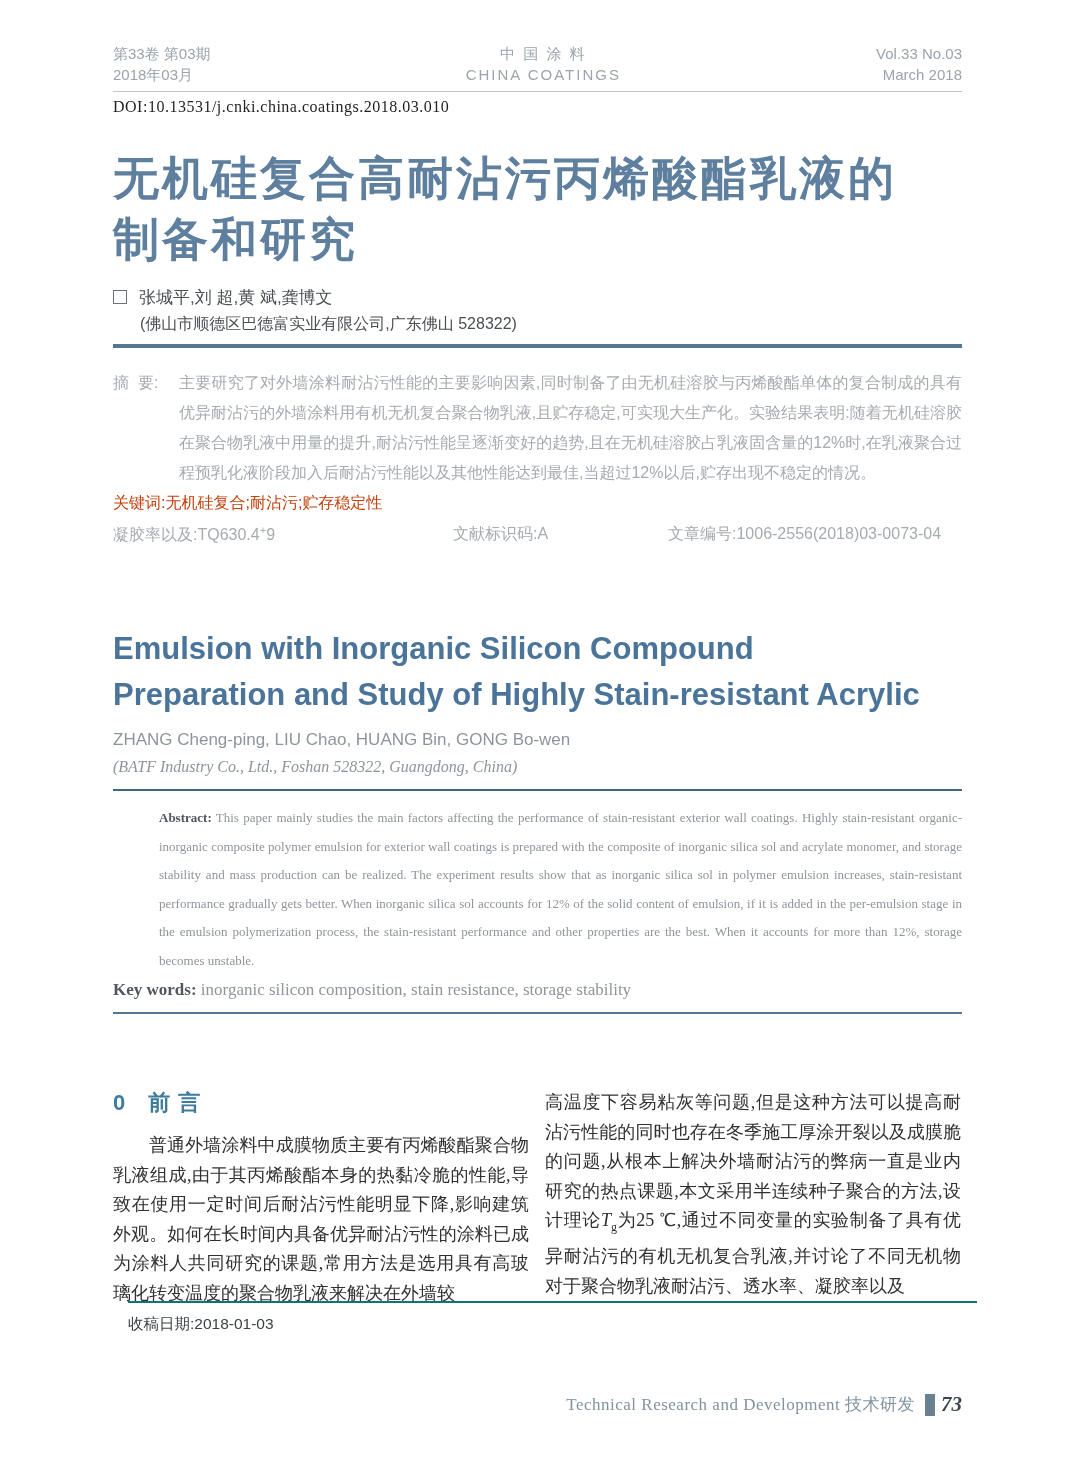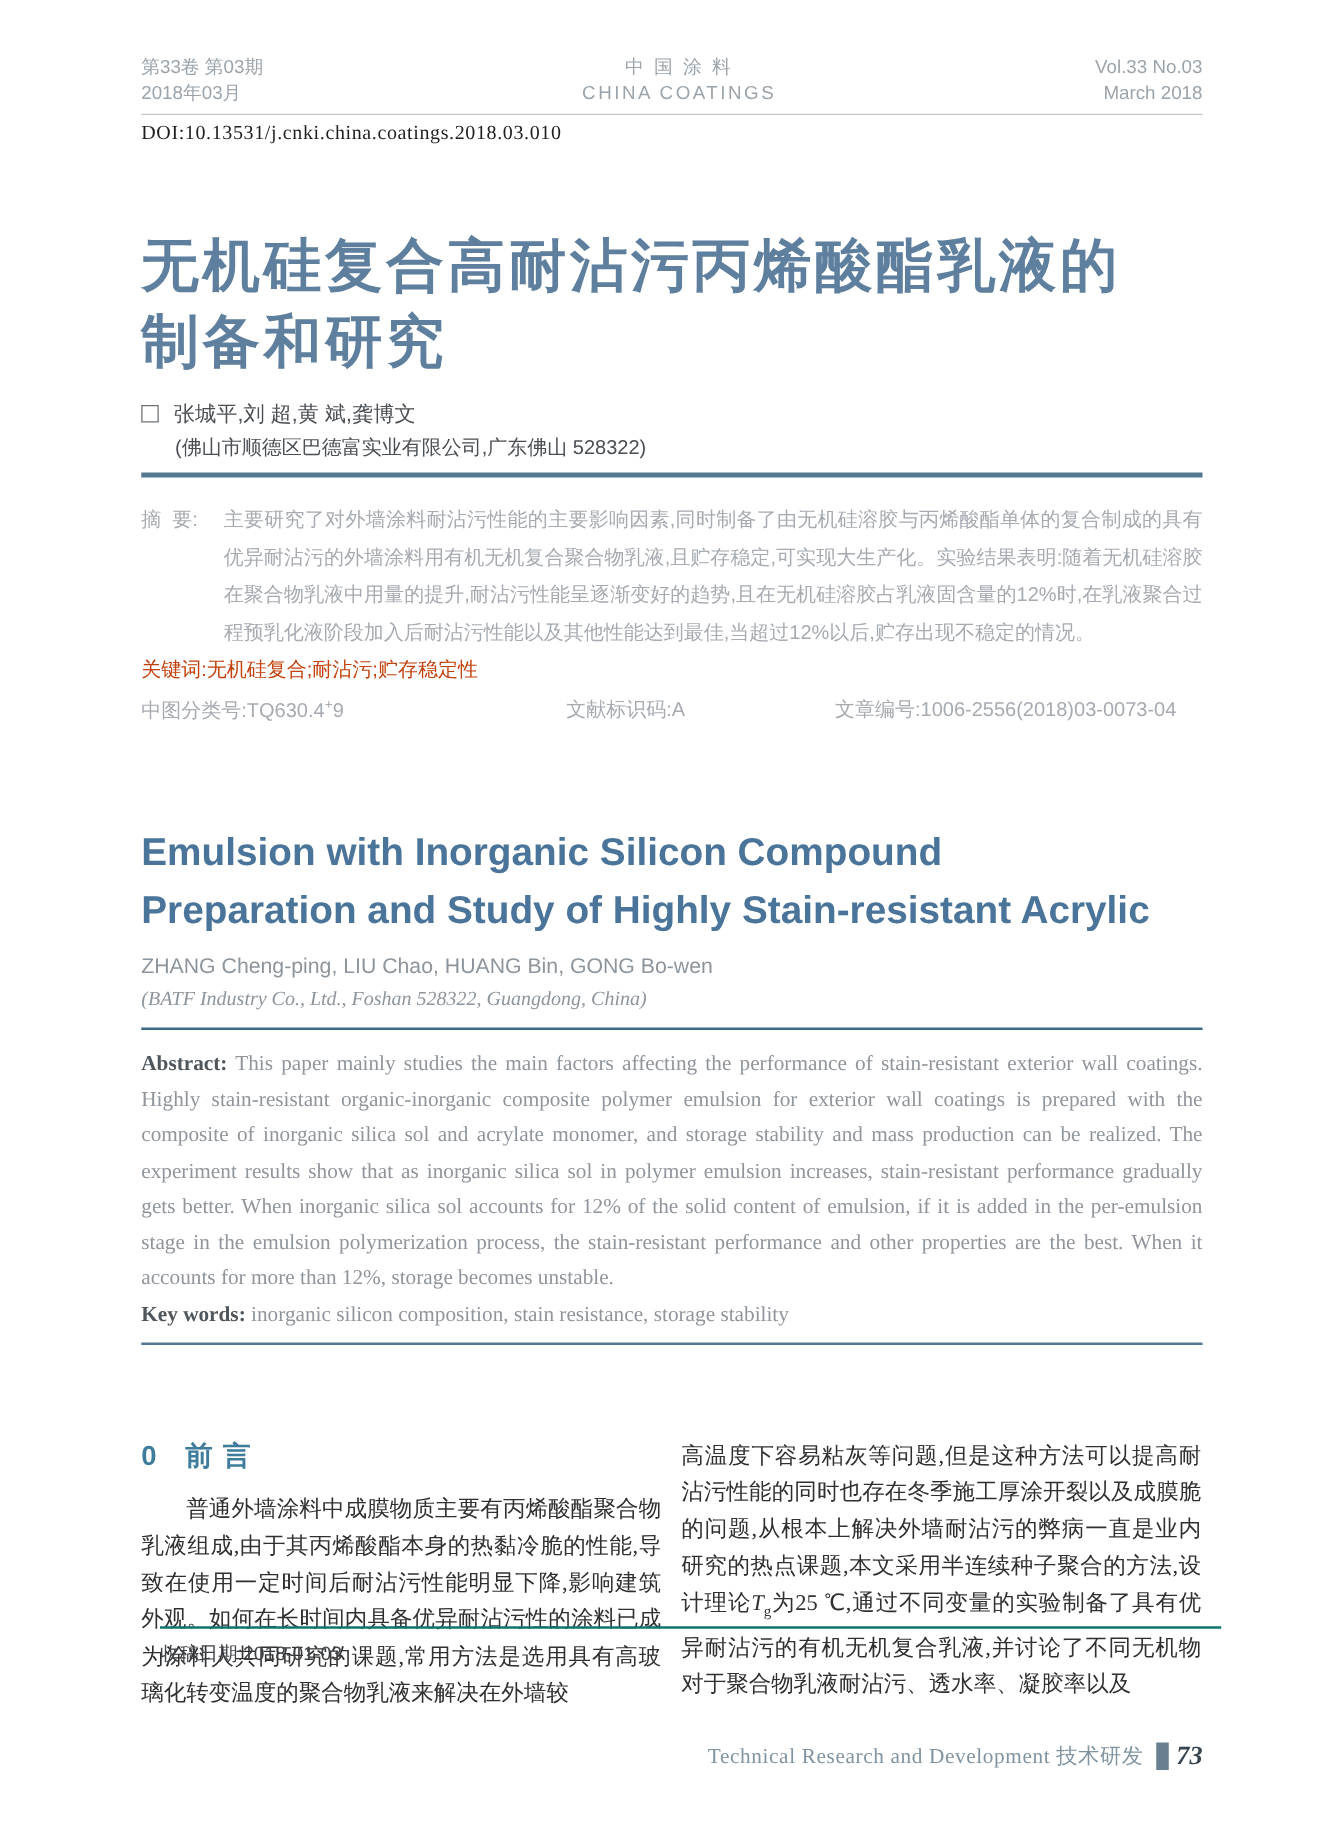--- a/index.html
+++ b/index.html
@@ -11,21 +11,21 @@
   
   .jheader { display:flex; justify-content:space-between; padding-top:43px;
              font-family:"Liberation Sans", sans-serif; font-size:15px;
              line-height:21px; color:#9ba4ab; border-bottom:1px solid #c2c7cb;
              padding-bottom:6px; }
   .jheader .center { text-align:center; letter-spacing:2px; }
   .jheader .right { text-align:right; }
   .doi { margin-top:6px; font-size:16px; color:#1f1f1f; letter-spacing:0.5px; }
 
   
-  .title-zh { margin-top:66px; font-family:"Liberation Sans", sans-serif;
+  .title-zh { margin-top:32px; font-family:"Liberation Sans", sans-serif;
               font-weight:bold; font-size:46px; line-height:61px;
               color:#5e7f9e; letter-spacing:3px; }
   .authors-row { margin-top:16px; font-size:17px; color:#4a4f54;
                  font-family:"Liberation Sans", sans-serif; }
   .authors-row .marker { display:inline-block; width:14px; height:14px;
                  border:1.5px solid #6a7076; margin-right:12px; vertical-align:-1px; }
   .affil-zh { margin-top:5px; margin-left:27px; font-size:16px; color:#4a4f54;
               font-family:"Liberation Sans", sans-serif; }
   .rule-thick { margin-top:9px; height:4px; background:#54788f; }
 
@@ -42,22 +42,22 @@
   .clc-row .c2 { width:215px; }
   sup { font-size:11px; }
 
   
   .title-en { margin-top:80px; font-family:"Liberation Sans", sans-serif;
               font-weight:bold; font-size:31px; line-height:46px; color:#4a7499; }
   .authors-en { margin-top:12px; font-size:17px; color:#8d959c;
                 font-family:"Liberation Sans", sans-serif; }
   .affil-en { margin-top:8px; font-size:16px; color:#8d959c; font-style:italic; }
   .rule-thin { margin-top:13px; height:2px; background:#3c6a85; }
-  .abs-en { margin-top:13px; font-size:17px; line-height:28.5px; color:#8f959b;
-            text-align:justify; }
+  .abs-en { margin-top:13px; font-size:13px; line-height:28.5px; color:#8f959b;
+            text-align:justify;margin-left:46px; }
   .abs-en .label, .kw-en .label { font-weight:bold; color:#4f565c; }
   .kw-en { margin-top:2px; font-size:17px; line-height:26px; color:#8f959b; }
   .rule-mid { margin-top:9px; height:2px; background:#54788f; }
 
   
   .columns { margin-top:74px; display:flex; gap:16px; }
   .col { width:416px; }
   .sec-head { font-family:"Liberation Sans", sans-serif; font-weight:bold;
               font-size:22px; color:#3f7c9c; letter-spacing:1px; margin-bottom:13px; }
   .sec-head .num { margin-right:22px; }
@@ -117,21 +117,21 @@
 
     <div class="rule-thick"></div>
 
     <div class="abs-zh">
       <div class="label">摘  要:</div>
       <div class="text">主要研究了对外墙涂料耐沾污性能的主要影响因素,同时制备了由无机硅溶胶与丙烯酸酯单体的复合制成的具有优异耐沾污的外墙涂料用有机无机复合聚合物乳液,且贮存稳定,可实现大生产化。实验结果表明:随着无机硅溶胶在聚合物乳液中用量的提升,耐沾污性能呈逐渐变好的趋势,且在无机硅溶胶占乳液固含量的12%时,在乳液聚合过程预乳化液阶段加入后耐沾污性能以及其他性能达到最佳,当超过12%以后,贮存出现不稳定的情况。</div>
     </div>
     <div class="kw-zh">关键词:无机硅复合;耐沾污;贮存稳定性</div>
 
     <div class="clc-row">
-      <div class="c1"><span>中图分类号:TQ630.4</span><sup>+</sup><span>9</span></div>
+      <div class="c1"><span>凝胶率以及:TQ630.4</span><sup>+</sup><span>9</span></div>
       <div class="c2">文献标识码:A</div>
       <div class="c3">文章编号:1006-2556(2018)03-0073-04</div>
     </div>
 
     <div class="title-en">
       <div>Emulsion with Inorganic Silicon Compound</div>
       <div>Preparation and Study of Highly Stain-resistant Acrylic</div>
     </div>
     <div class="authors-en">ZHANG Cheng-ping, LIU Chao, HUANG Bin, GONG Bo-wen</div>
     <div class="affil-en">(BATF Industry Co., Ltd., Foshan 528322, Guangdong, China)</div>

